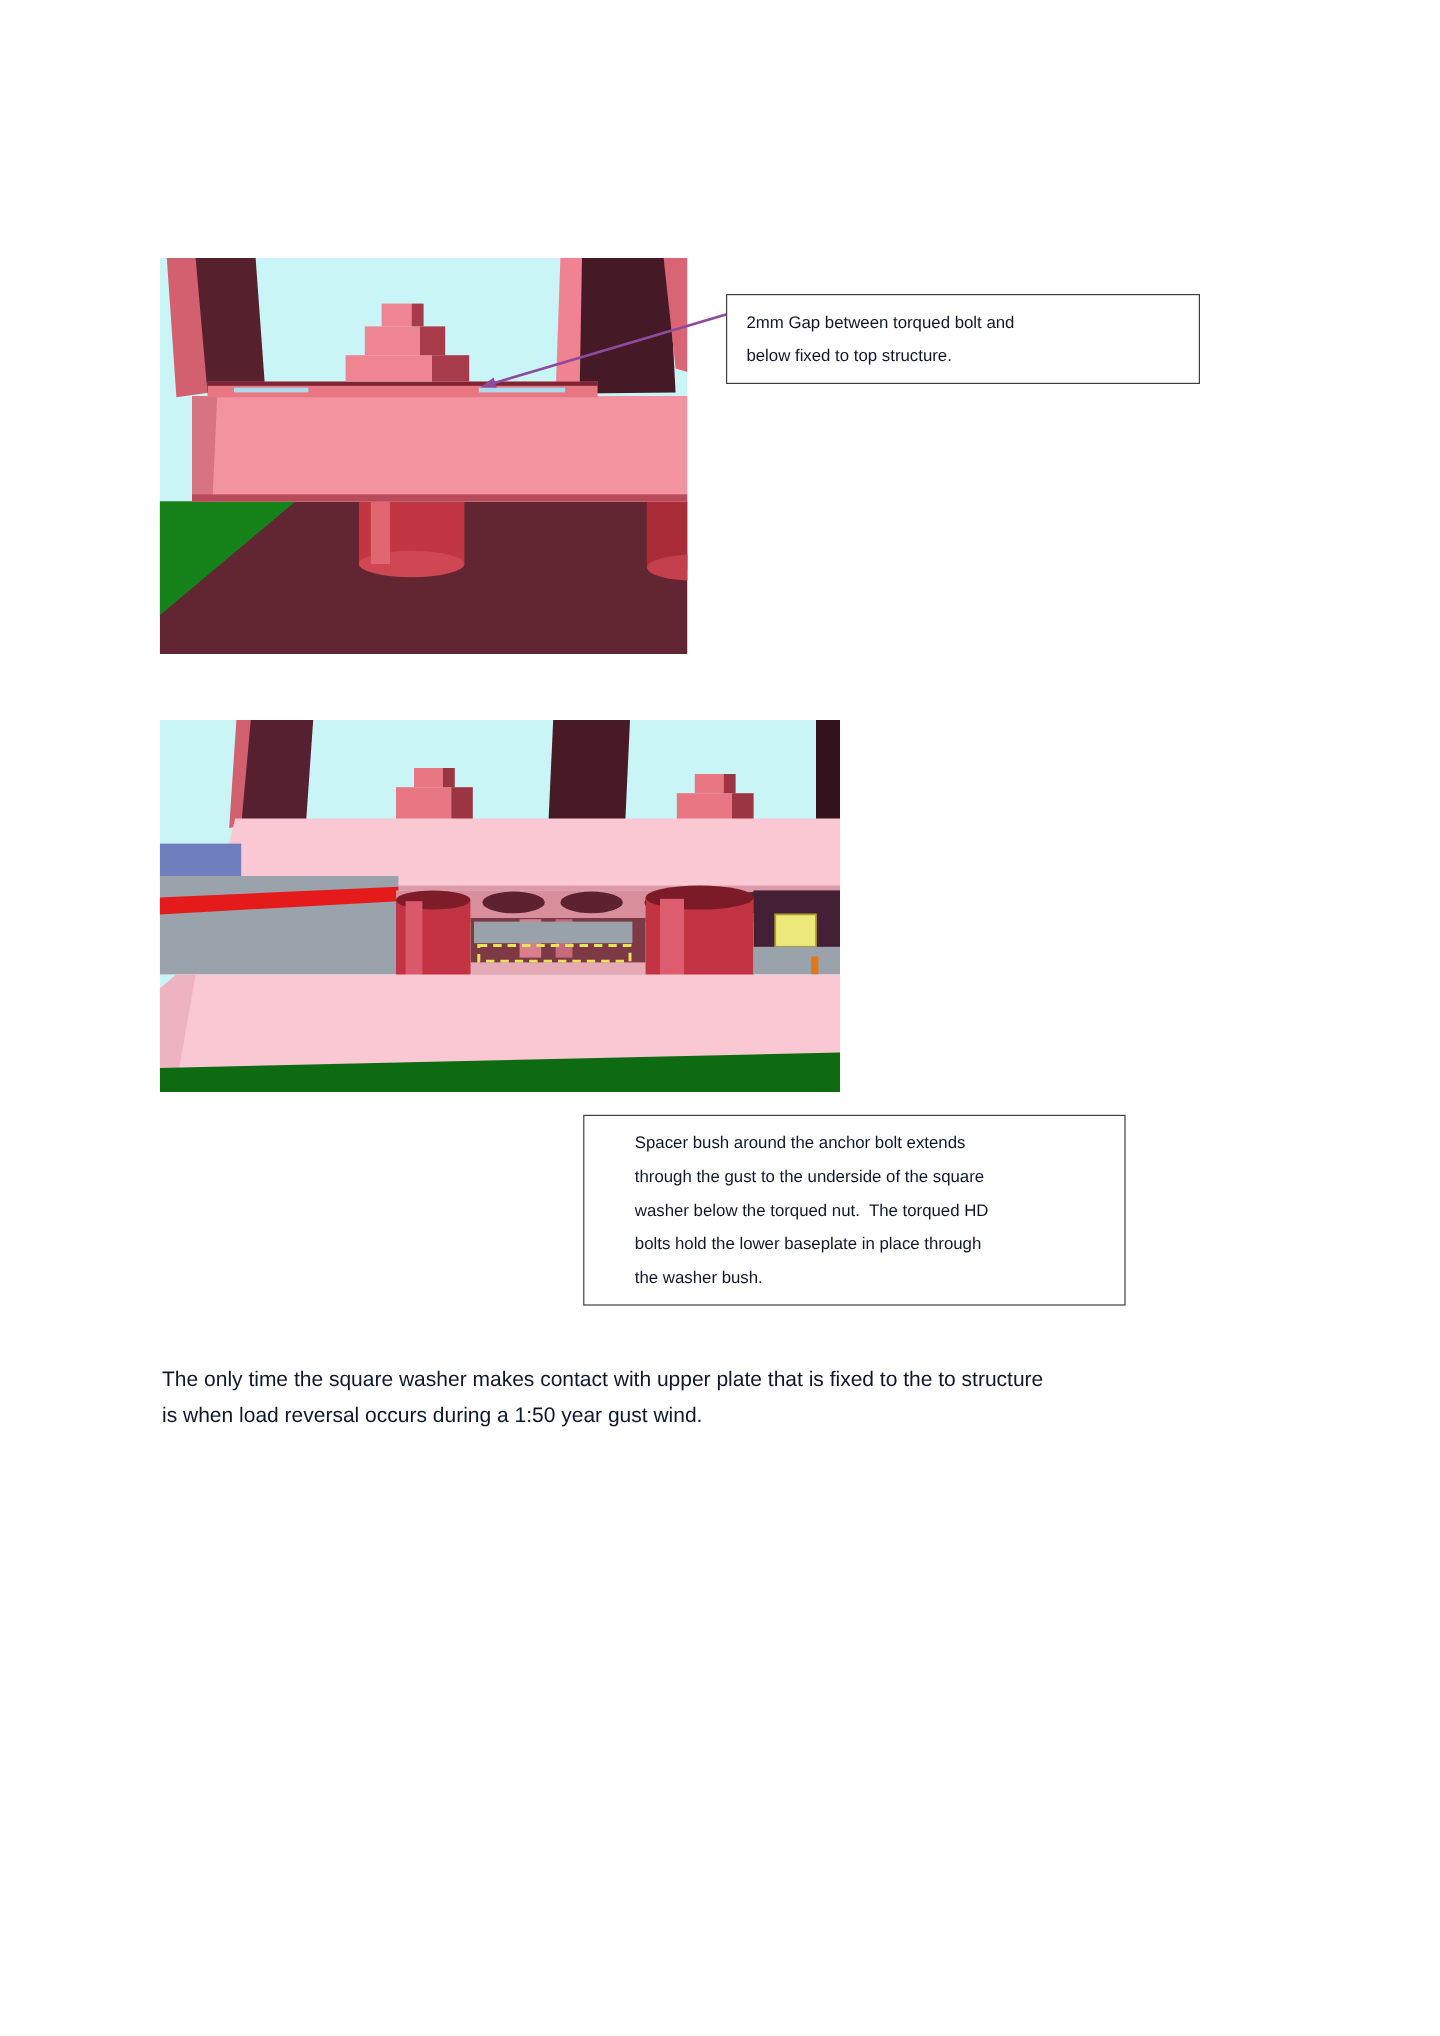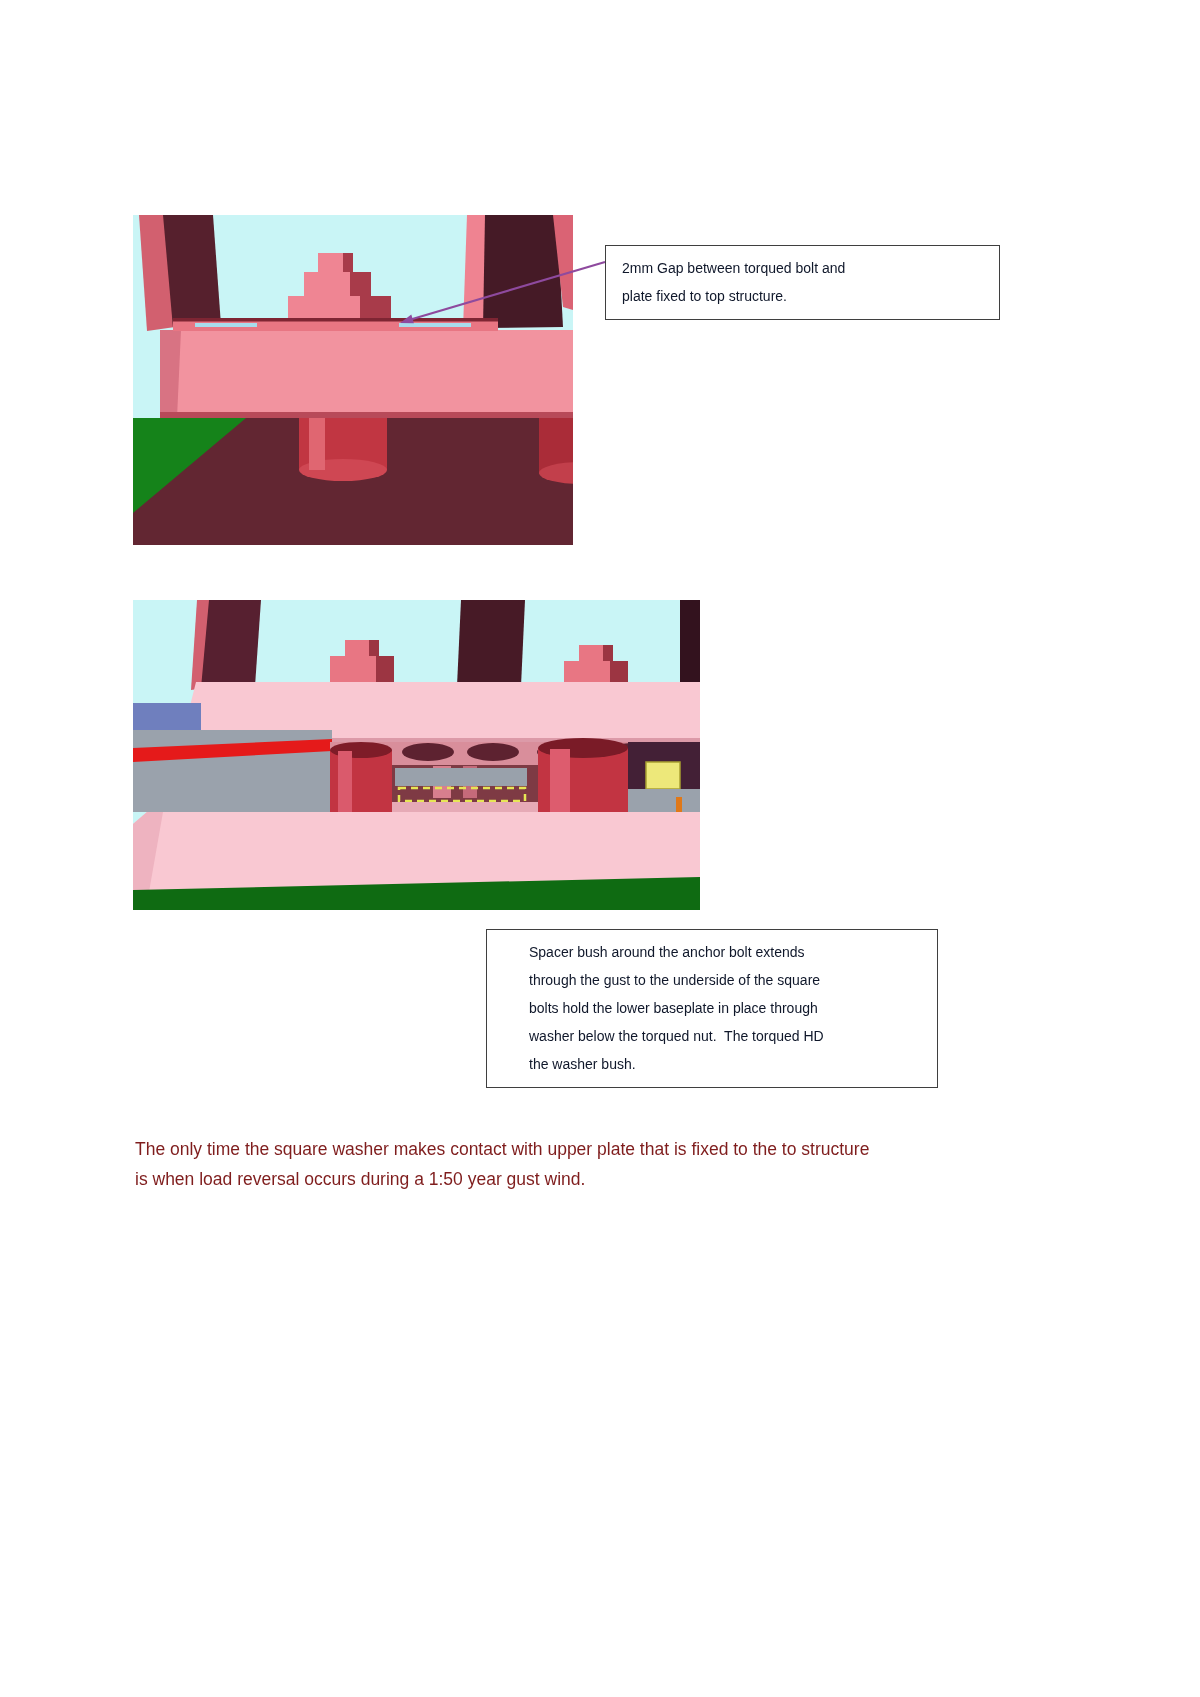--- a/index.html
+++ b/index.html
@@ -34,21 +34,21 @@
   .callout1 { left: 605px; top: 245px; width: 395px; }
   .callout2 { left: 486px; top: 929px; width: 452px; padding-left: 42px; }
   .line { white-space: pre-wrap; }
   .bodytext {
     position: absolute;
     left: 135px;
     top: 1134px;
     width: 900px;
     font-size: 17.5px;
     line-height: 30px;
-    color: #7f1d1d;
+    color: #0f172a;
   }
   .arrow-svg {
     position: absolute;
     left: 395px;
     top: 252px;
     width: 218px;
     height: 80px;
     overflow: visible;
   }
 </style>
@@ -109,21 +109,21 @@
     </svg>
   </div>
 
   <svg class="arrow-svg" viewBox="0 0 218 80">
     <line x1="210" y1="10" x2="14" y2="68" stroke="#8e4a9e" stroke-width="2.2"></line>
     <polygon points="5,71 16.3,62.6 18.9,71.2" fill="#8e4a9e"></polygon>
   </svg>
 
   <div class="callout callout1">
     <div class="line">2mm Gap between torqued bolt and</div>
-    <div class="line">plate fixed to top structure.</div>
+    <div class="line">below fixed to top structure.</div>
   </div>
 
   <div class="figure fig2">
     <svg viewBox="0 0 567 310" preserveAspectRatio="none">
       <rect x="0" y="0" width="567" height="310" fill="#c9f5f6"></rect>
 
       <g>
         <polygon points="64,0 78,0 72,88 58,90" fill="#d2606f"></polygon>
         <polygon points="76,0 128,0 122,86 68,88" fill="#572030"></polygon>
         <polygon points="328,0 392,0 388,86 324,86" fill="#471a26"></polygon>
@@ -191,22 +191,22 @@
         <polygon points="14,212 30,212 16,292 0,292 0,224" fill="#eeb3c0"></polygon>
       </g>
 
       <polygon points="0,290 567,277 567,310 0,310" fill="#0f6b12"></polygon>
     </svg>
   </div>
 
   <div class="callout callout2">
     <div class="line">Spacer bush around the anchor bolt extends</div>
     <div class="line">through the gust to the underside of the square</div>
+    <div class="line">washer below the torqued nut.  The torqued HD</div>
     <div class="line">bolts hold the lower baseplate in place through</div>
-    <div class="line">washer below the torqued nut.  The torqued HD</div>
     <div class="line">the washer bush.</div>
   </div>
 
   <div class="bodytext">
     <div class="line">The only time the square washer makes contact with upper plate that is fixed to the to structure</div>
     <div class="line">is when load reversal occurs during a 1:50 year gust wind.</div>
   </div>
 
 </div>
 

